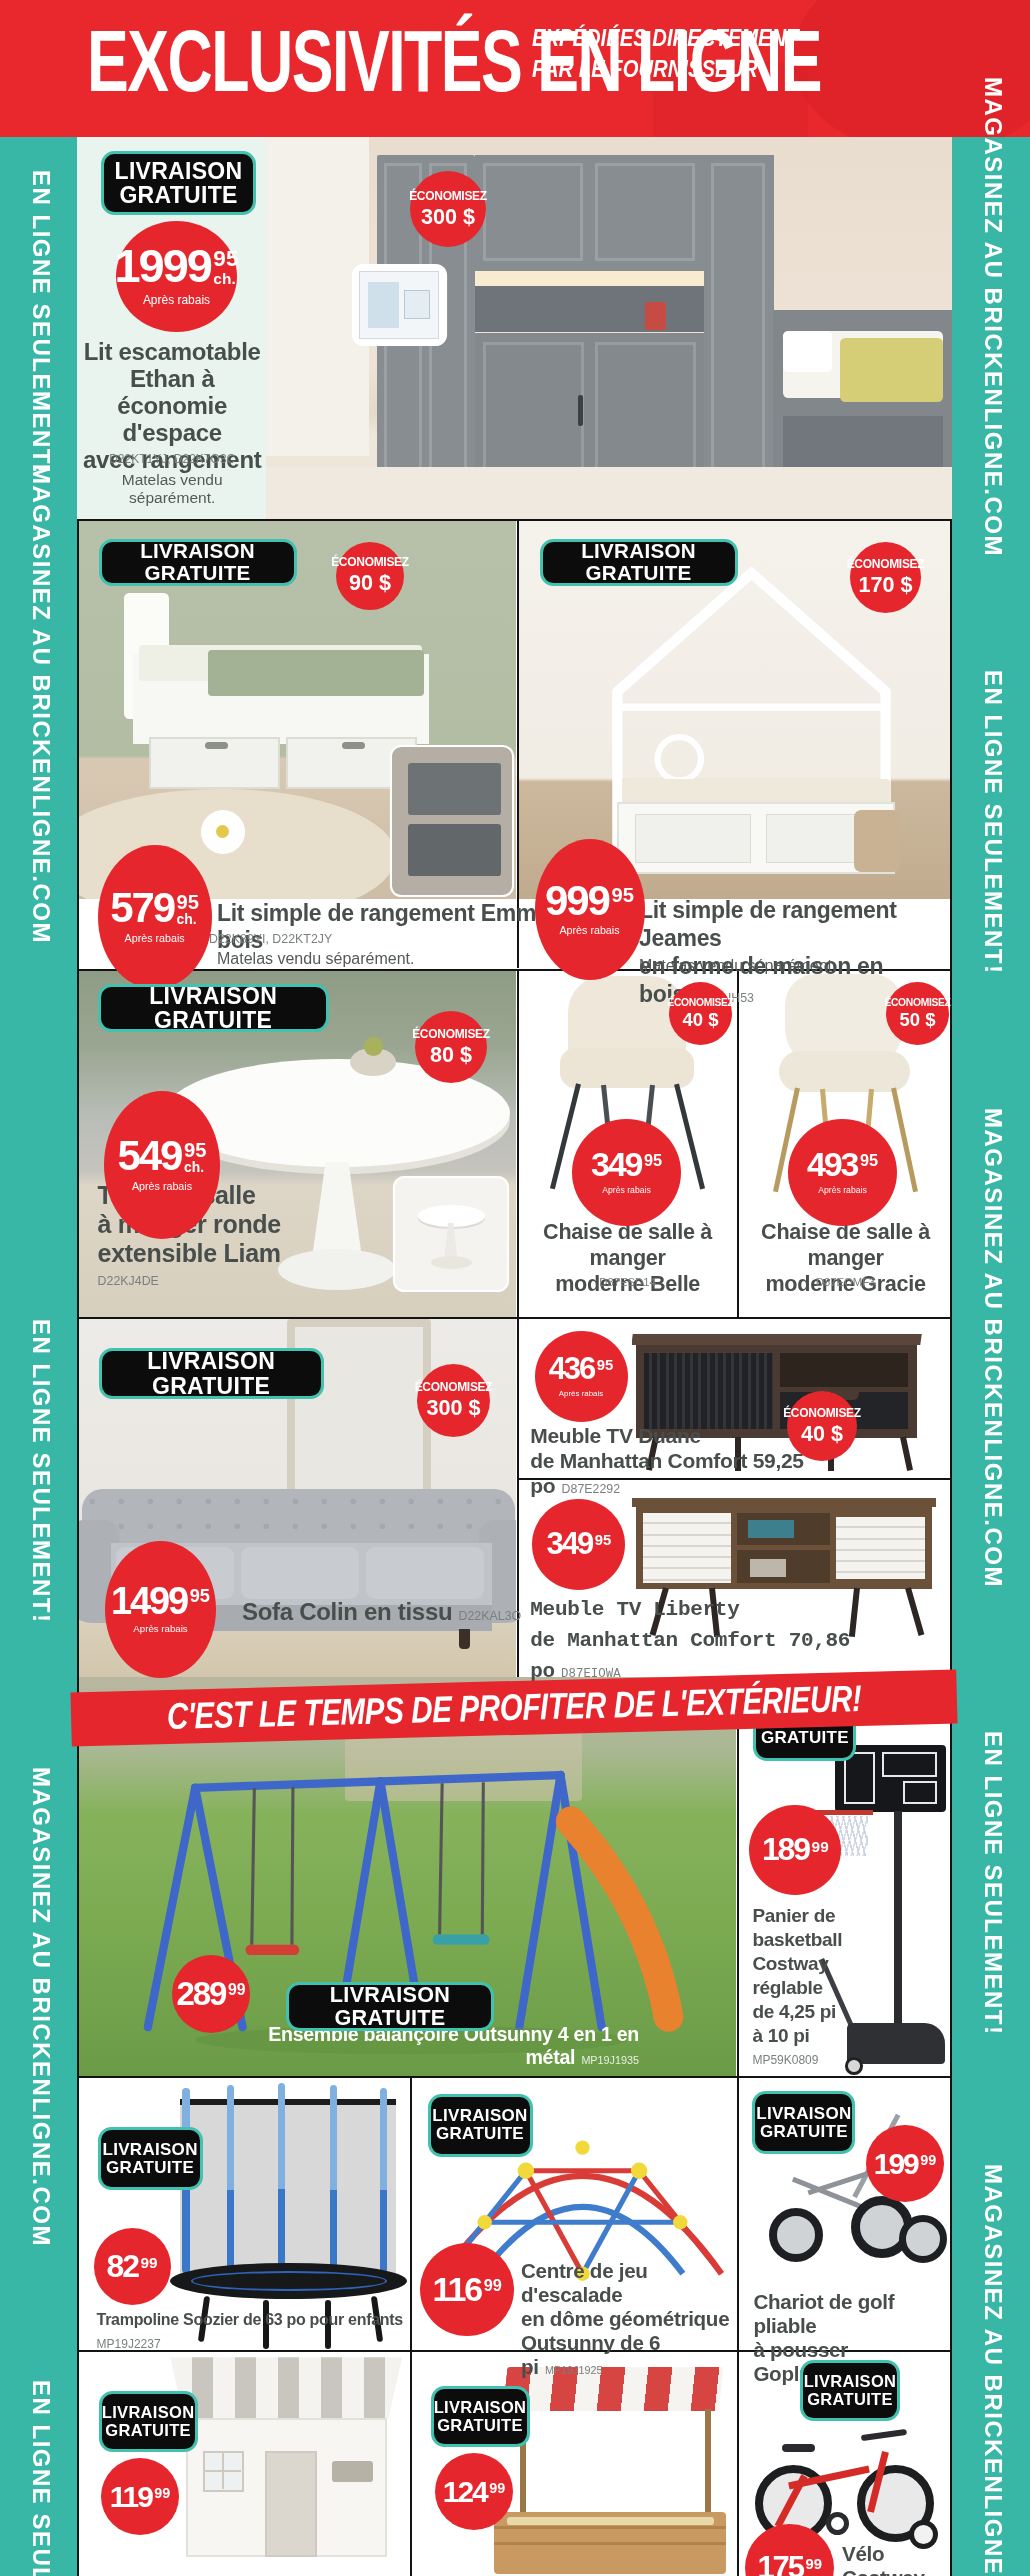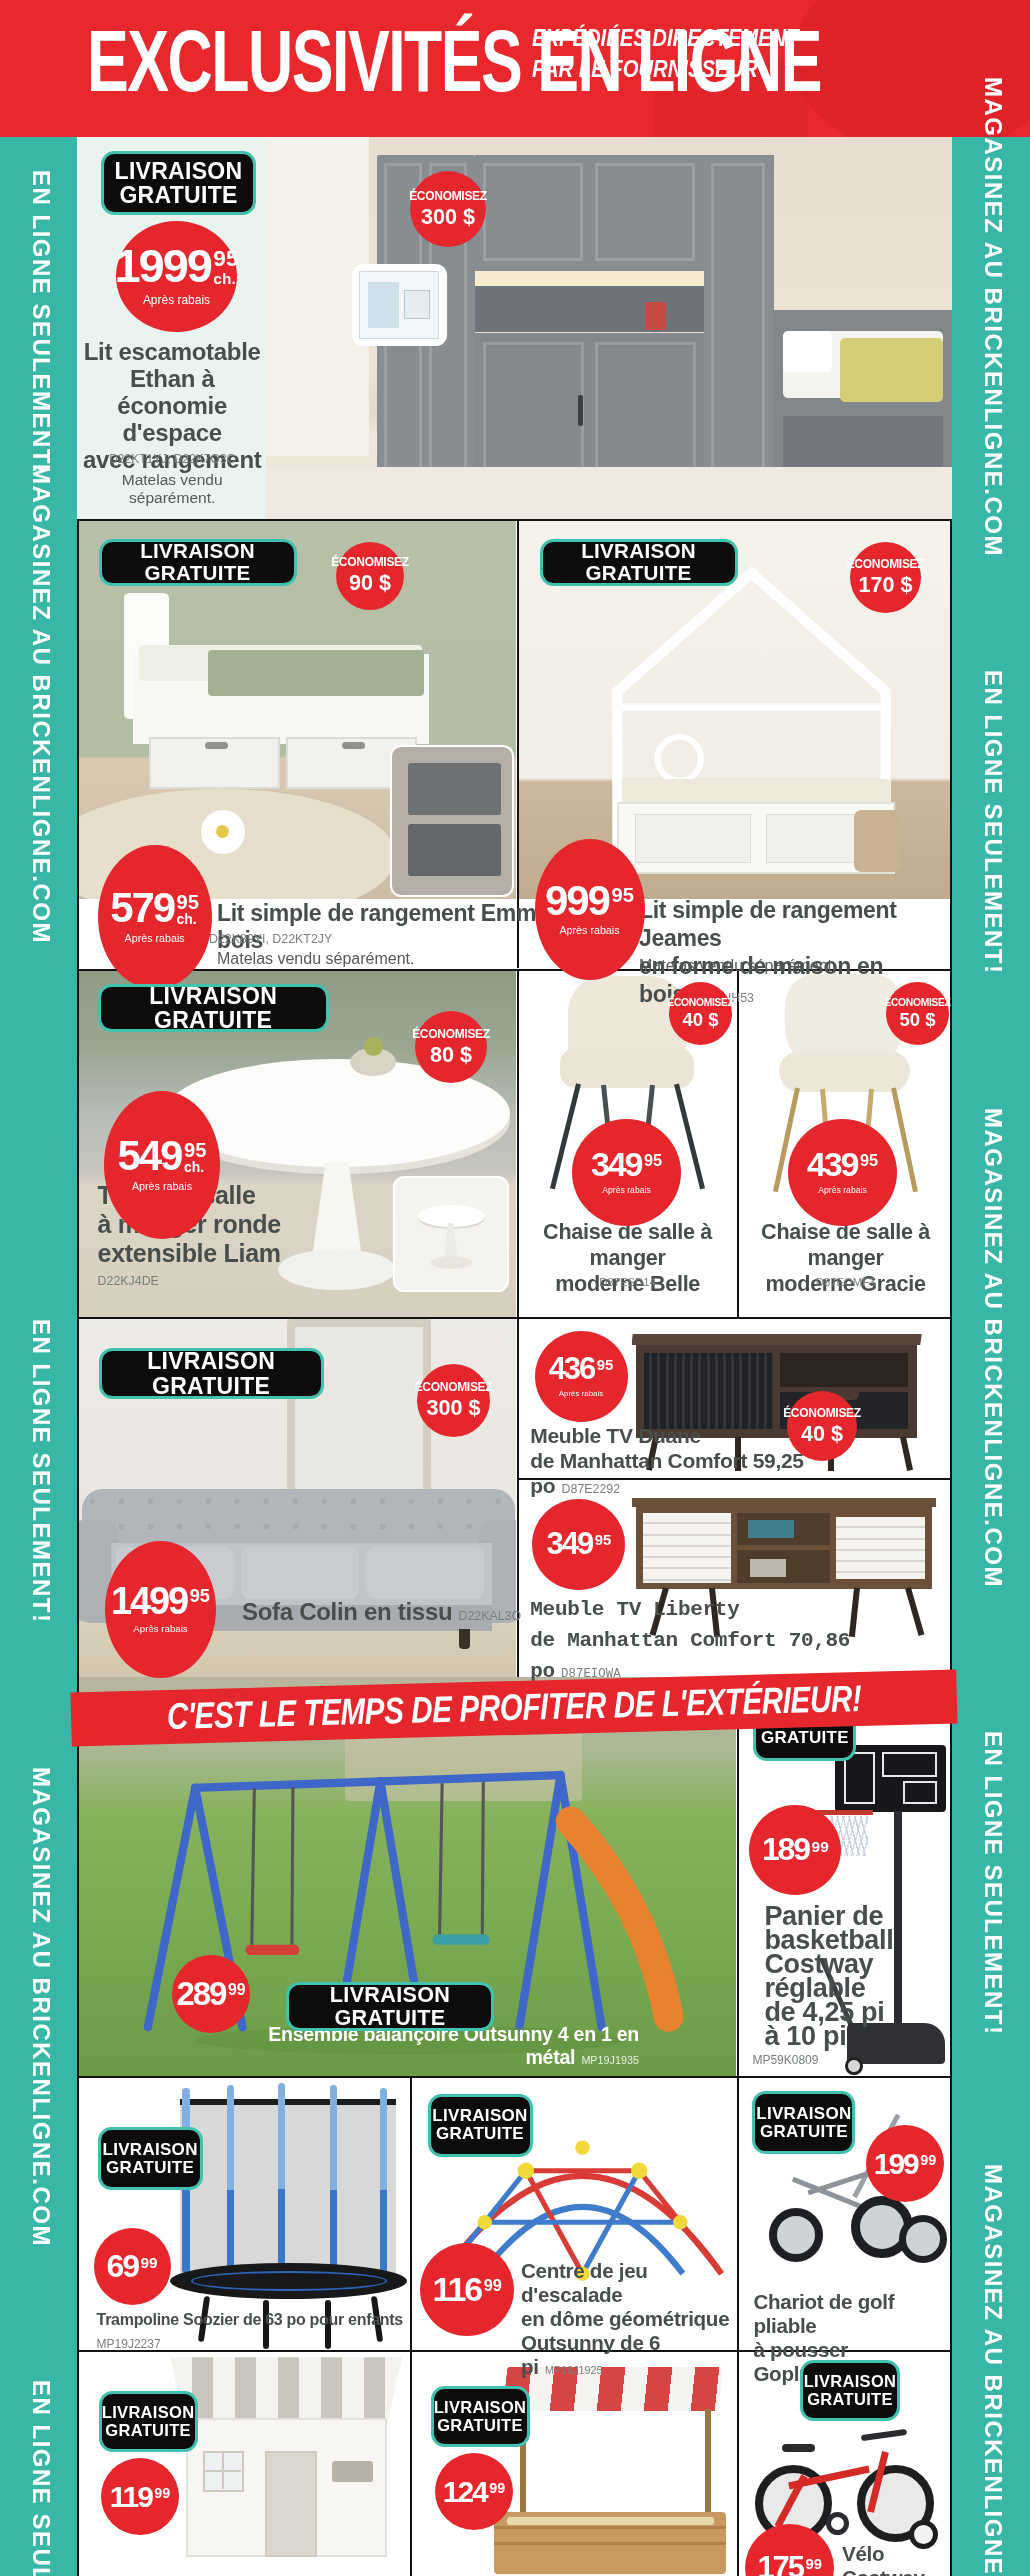--- a/index.html
+++ b/index.html
@@ -296,21 +296,21 @@
       <div class="abs" style="left:152px;top:117px;width:5.2px;height:106px;background:#b79a5e;transform:rotate(-12deg);transform-origin:top;"></div>
       <div class="abs" style="left:81px;top:118px;width:4.6px;height:90px;background:#c7ab6e;transform:rotate(-5deg);transform-origin:top;"></div>
       <div class="abs" style="left:130px;top:118px;width:4.6px;height:90px;background:#c7ab6e;transform:rotate(5deg);transform-origin:top;"></div>
     </div>
     <div class="save-circle" style="left:147px;top:11.3px;width:63px;height:63px;">
       <span class="slabel" style="font-size:10.3px;">ÉCONOMISEZ</span>
         <span class="samount" style="font-size:18.5px;">50 $</span>
     </div>
     <div class="price-circle" style="--fs:34px;left:49px;top:148px;width:109px;height:107px;">
       <div class="prow">
-          <span class="pmain">439</span>
+          <span class="pmain">493</span>
         <span class="pside">
             <span class="pcents">95</span>
           </span>
         </div>
       <div class="pafter">Après rabais</div>
     </div>
     <div class="pname" style="left:2.1px;top:248px;width:209px;text-align:center;font-size:21.6px;line-height:26px;"><span>Chaise de salle à manger
 moderne Gracie</span></div>
     <div class="pname" style="left:2.1px;top:305px;width:209px;text-align:center;font-size:11.3px;font-weight:400;color:#6e7472;"><span class="sku">D87EOMF3</span></div>
   </div>
@@ -473,21 +473,21 @@
     </div>
     <div class="ship" style="left:14.4px;top:19.6px;width:97px;height:58px;font-size:17px;">LIVRAISON GRATUITE</div>
     <div class="price-circle" style="--fs:32px;left:10.3px;top:128px;width:92px;height:90px;">
       <div class="prow">
           <span class="pmain">189</span>
         <span class="pside">
             <span class="pcents">99</span>
           </span>
         </div>
     </div>
-    <div class="pname" style="left:13.4px;top:227px;width:170px;font-size:27px;line-height:24px;margin-left:12px;"><span>Panier de
+    <div class="pname" style="left:13.4px;top:227px;width:170px;font-size:19px;line-height:24px;"><span>Panier de
 basketball
 Costway
 réglable
 de 4,25 pi
 à 10 pi</span></div>
     <div class="pname" style="left:13.4px;top:376px;font-size:12px;font-weight:400;color:#6e7472;"><span class="sku">MP59K0809</span></div>
   </div>
 
   <div class="vline" style="left:737px;top:1677px;height:399px;"></div>
   <div class="hline" style="left:77px;top:2076px;width:875px;"></div>
@@ -504,21 +504,21 @@
         <div class="abs" style="left:20.6px;top:8.2px;width:196px;height:19.6px;border:2.1px solid #2e63b8;box-sizing:border-box;border-radius:50%;"></div>
       </div>
       <div class="abs" style="left:31px;top:218px;width:6.2px;height:46px;background:#171717;border-radius:3.1px;transform:rotate(8deg);"></div>
       <div class="abs" style="left:93px;top:222px;width:6.2px;height:49px;background:#171717;border-radius:3.1px;"></div>
       <div class="abs" style="left:155px;top:222px;width:6.2px;height:49px;background:#171717;border-radius:3.1px;"></div>
       <div class="abs" style="left:204px;top:218px;width:6.2px;height:46px;background:#171717;border-radius:3.1px;transform:rotate(-8deg);"></div>
     </div>
     <div class="ship" style="left:20.6px;top:49px;width:99px;height:57px;font-size:17px;">LIVRAISON GRATUITE</div>
     <div class="price-circle" style="--fs:32px;left:16.5px;top:150px;width:77px;height:77px;">
       <div class="prow">
-          <span class="pmain">69</span>
+          <span class="pmain">82</span>
         <span class="pside">
             <span class="pcents">99</span>
           </span>
         </div>
     </div>
     <div class="pname" style="left:19.6px;top:233px;width:309px;font-size:16px;"><span>Trampoline Soozier de 63 po pour enfants</span></div>
     <div class="pname" style="left:19.6px;top:259px;font-size:12px;font-weight:400;color:#6e7472;"><span class="sku">MP19J2237</span></div>
   </div>
 
   <div class="abs" style="left:412px;top:2078px;width:325px;height:272px;background:#fff;">

